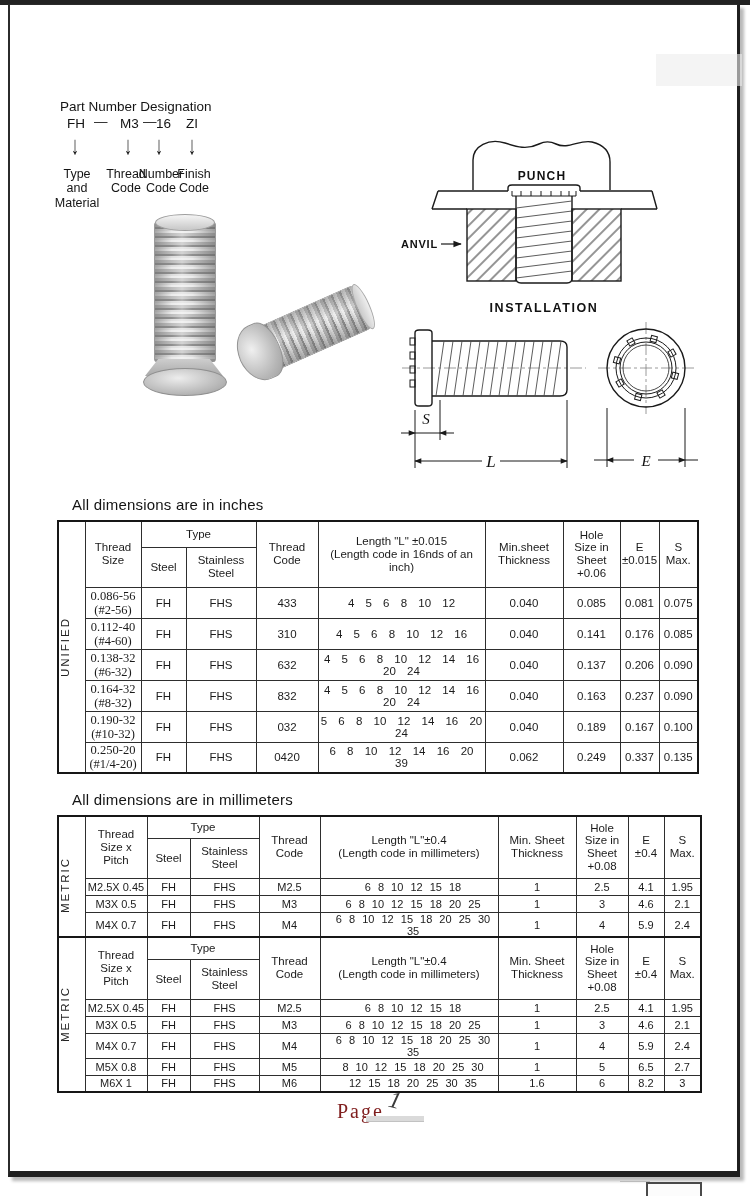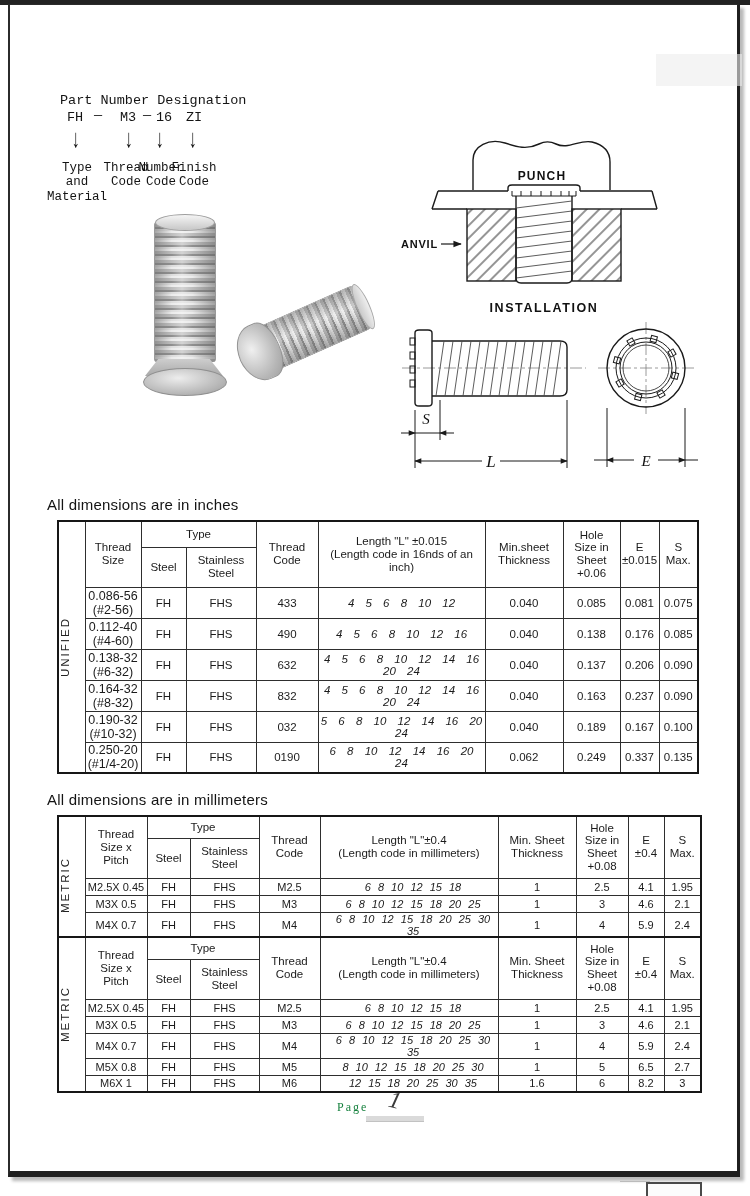--- a/index.html
+++ b/index.html
@@ -6,22 +6,22 @@
   body{width:750px;height:1196px;position:relative;background:#ffffff;
        font-family:"Liberation Sans",sans-serif;color:#1b1b1b;overflow:hidden;}
   .topband{position:absolute;left:0;top:0;width:750px;height:5px;background:#222;}
   .frame{position:absolute;left:8px;top:4px;width:727px;height:1166px;background:#fff;
          border-left:2px solid #2b2b2b;border-right:3px solid #1f1f1f;
          border-top:1px solid #2b2b2b;border-bottom:6px solid #1f1f1f;
          box-shadow:4px 4px 3px #b9b9b9;}
   .smudge{position:absolute;left:656px;top:54px;width:86px;height:32px;background:#ededed;opacity:.6;}
 
   
-  .pn{position:absolute;left:52px;top:93px;width:178px;height:120px;
-      font-family:Liberation Mono, monospace;color:#141414;}
+  .pn{position:absolute;left:52px;top:99px;width:178px;height:120px;
+      font-family:Liberation Sans, sans-serif;color:#141414;}
   .pn-title{position:absolute;left:8px;top:0;font-size:13.5px;white-space:nowrap;}
   .pn-code{position:absolute;top:17px;font-size:13.5px;}
   .pn-dash{position:absolute;top:15px;font-size:13.5px;letter-spacing:-1px;}
   .pn-arrow{position:absolute;top:33px;font-size:16px;transform:scaleY(1.6);transform-origin:top center;color:#111;}
   .pn-label{position:absolute;top:68px;transform:translateX(-50%);text-align:center;
             font-size:12.5px;line-height:1.15;white-space:nowrap;}
   .pn-label span{display:block;}
 
   
   .photo{position:absolute;left:128px;top:198px;width:268px;height:218px;}
@@ -58,48 +58,48 @@
   .slabel{font:700 12px "Liberation Sans",sans-serif;fill:#111;letter-spacing:1.2px;}
   .slabel2{font:700 11px "Liberation Sans",sans-serif;fill:#111;letter-spacing:.8px;}
   .inst-cap{font:700 12.5px "Liberation Sans",sans-serif;fill:#111;letter-spacing:1.6px;}
   .dlabel{font:italic 15px "Liberation Serif",serif;fill:#111;}
   .ln{stroke:#1a1a1a;stroke-width:1.4;fill:none;}
   .thin{stroke:#1a1a1a;stroke-width:1;fill:none;}
   .cl{stroke:#808080;stroke-width:.8;stroke-dasharray:12 3 3 3;fill:none;}
   .thread{stroke:#4a4a4a;stroke-width:.9;}
 
   
-  .cap{position:absolute;left:47px;font-size:15px;color:#141414;letter-spacing:.2px;}
+  .cap{position:absolute;left:72px;font-size:15px;color:#141414;letter-spacing:.2px;}
   .cap1{top:496px;}
   .cap2{top:791px;}
 
   
   table.spec{border-collapse:collapse;position:absolute;left:57px;table-layout:fixed;
              background:#fff;border:2px solid #161616;}
   table.spec th,table.spec td{border:1px solid #2e2e2e;font-weight:400;text-align:center;
              vertical-align:middle;padding:0;color:#1b1b1b;}
   table.spec th span,td.twoline span{display:block;line-height:1.12;}
   .inch{top:520px;width:640px;}
   .inch th{font-size:11.5px;line-height:1.1;}
   .inch td{font-size:11.5px;}
   .inch tr.h1{height:26px;} .inch tr.h2{height:40px;} .inch tr.dr{height:31px;}
-  .inch td.sizec{font-family:Liberation Sans, sans-serif;font-size:12.5px;margin-top:34px;}
+  .inch td.sizec{font-family:Liberation Serif, serif;font-size:12.5px;margin-top:34px;}
   .mt td{font-size:11px;} .mt th{font-size:11.5px;line-height:1.08;}
   .mt tr.h1{height:22px;} .mt tr.h2{height:40px;} .mt tr.dr{height:17px;}
   .mt1{top:815px;width:643px;}
   .mt2{top:936px;width:643px;background:#fff;}
-  td.lenc{text-align:left;padding-left:10px;word-spacing:8px;font-style:italic;}
+  td.lenc{text-align:left;padding-left:10px;word-spacing:8px;}
   .mt td.lenc{padding-left:8px;word-spacing:4px;}
   .vcell{vertical-align:middle;text-align:center;}
   .vtext{writing-mode:vertical-rl;transform:rotate(180deg);display:inline-block;
          font-size:11.5px;letter-spacing:2px;color:#222;}
 
   
   .pg-label{position:absolute;left:337px;top:1100px;font-family:"Liberation Serif",serif;
-            font-size:12px;letter-spacing:2px;color:#15803d;}
+            font-size:20px;letter-spacing:2px;color:#7f1d1d;}
   .pg-bar{position:absolute;left:366px;top:1116px;width:58px;height:5px;background:#dadada;
           border-bottom:1px solid #c2c2c2;}
   .pg-num{position:absolute;left:389px;top:1087px;font-family:"Liberation Serif",serif;
           font-style:italic;font-size:24px;color:#3a3a3a;transform:rotate(14deg);}
   .stub-box{position:absolute;left:646px;top:1182px;width:52px;height:16px;background:#fcfcfc;
             border:2px solid #4a4a4a;border-bottom:none;}
   .stub-line{position:absolute;left:620px;top:1181px;width:30px;height:1px;background:#bbb;}
 </style>
 </head>
 <body>
@@ -327,24 +327,24 @@
     <td>0.081</td>
         <td>0.075</td>
   </tr>
   <tr class="dr">
     <td class="sizec twoline">
           <span>0.112-40</span>
           <span>(#4-60)</span>
         </td>
     <td>FH</td>
         <td>FHS</td>
-    <td>490</td>
+    <td>310</td>
         <td class="lenc">4 5 6 8 10 12 16</td>
     <td>0.040</td>
-        <td>0.138</td>
+        <td>0.141</td>
     <td>0.176</td>
         <td>0.085</td>
   </tr>
   <tr class="dr">
     <td class="sizec twoline">
           <span>0.138-32</span>
           <span>(#6-32)</span>
         </td>
     <td>FH</td>
         <td>FHS</td>
@@ -383,22 +383,22 @@
     <td>0.167</td>
         <td>0.100</td>
   </tr>
   <tr class="dr">
     <td class="sizec twoline">
           <span>0.250-20</span>
           <span>(#1/4-20)</span>
         </td>
     <td>FH</td>
         <td>FHS</td>
-    <td>0190</td>
-        <td class="lenc">6 8 10 12 14 16 20 24</td>
+    <td>0420</td>
+        <td class="lenc">6 8 10 12 14 16 20 39</td>
     <td>0.062</td>
         <td>0.249</td>
     <td>0.337</td>
         <td>0.135</td>
   </tr>
 </tbody>
   </table>
 
 <div class="cap cap2">All dimensions are in millimeters</div>
 

